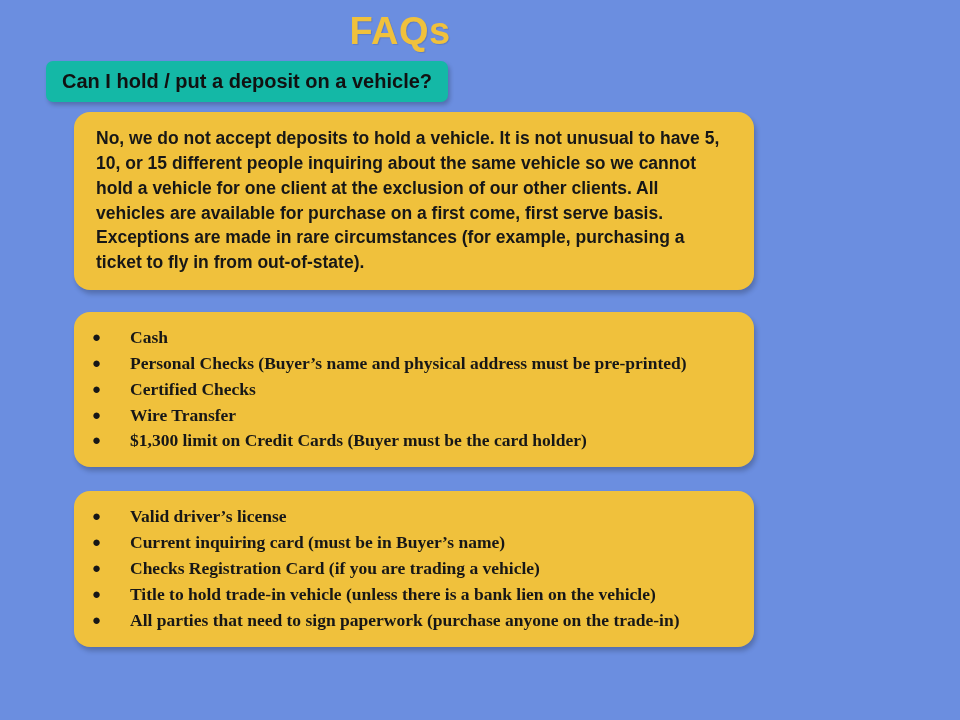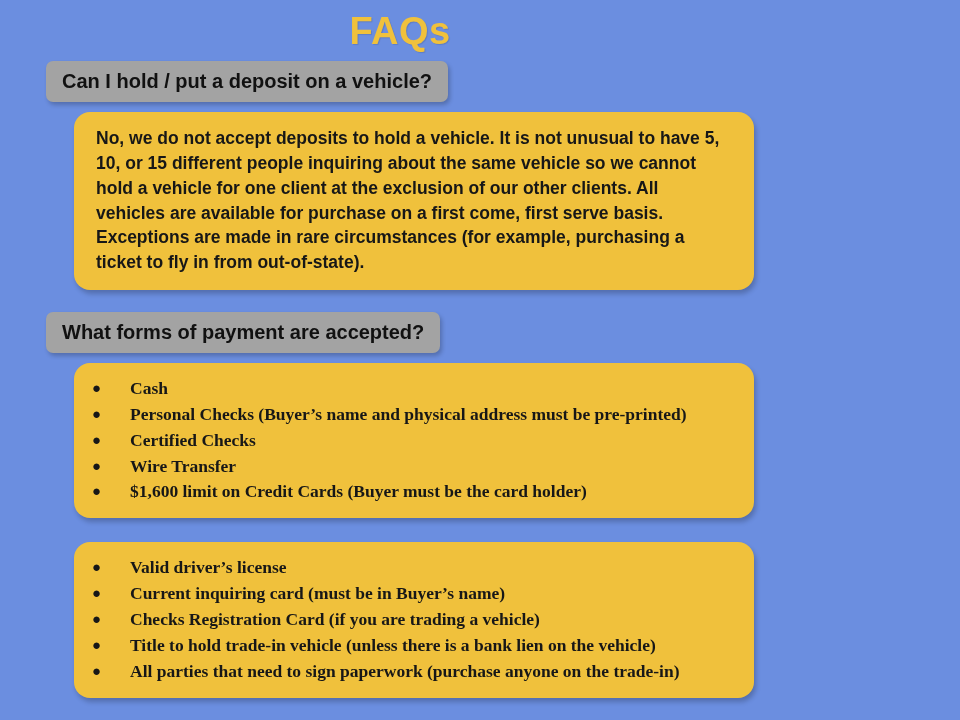--- a/index.html
+++ b/index.html
@@ -28,21 +28,21 @@
     letter-spacing: 0.5px;
     padding-top: 10px;
     margin: 0 0 8px 0;
     text-shadow: 1px 1px 1px rgba(0,0,0,0.12);
   }
   .qa-block {
     position: relative;
   }
   .question {
     display: inline-block;
-    background: #a3a3a3;
+    background: #14b8a6;
     color: #111111;
     font-size: 20px;
     font-weight: bold;
     border-radius: 7px;
     padding: 9px 16px 10px 16px;
     margin-left: 46px;
     box-shadow: 2px 3px 4px rgba(0,0,0,0.22);
     line-height: 1.1;
   }
   .answer {
@@ -92,42 +92,41 @@
 <div class="slide">
 
   <h1 class="title">FAQs</h1>
 
   <div class="qa-block block-1">
     <div class="question">Can I hold / put a deposit on a vehicle?</div>
     <div class="answer centered">No, we do not accept deposits to hold a vehicle. It is not unusual to have 5, 10, or 15 different people inquiring about the same vehicle so we cannot hold a vehicle for one client at the exclusion of our other clients. All vehicles are available for purchase on a first come, first serve basis. Exceptions are made in rare circumstances (for example, purchasing a ticket to fly in from out-of-state).</div>
   </div>
 
   <div class="qa-block block-2">
-    <div class="question">What forms of payment are accepted?</div>
     <div class="answer">
       <ul>
         <li>
           <span class="bullet">●</span>
           <span class="txt">Cash</span>
         </li>
         <li>
           <span class="bullet">●</span>
           <span class="txt">Personal Checks (Buyer’s name and physical address must be pre-printed)</span>
         </li>
         <li>
           <span class="bullet">●</span>
           <span class="txt">Certified Checks</span>
         </li>
         <li>
           <span class="bullet">●</span>
           <span class="txt">Wire Transfer</span>
         </li>
         <li>
           <span class="bullet">●</span>
-          <span class="txt">$1,600 limit on Credit Cards (Buyer must be the card holder)</span>
+          <span class="txt">$1,300 limit on Credit Cards (Buyer must be the card holder)</span>
         </li>
       </ul>
     </div>
   </div>
 
   <div class="qa-block block-3">
     <div class="answer">
       <ul>
         <li>
           <span class="bullet">●</span>

